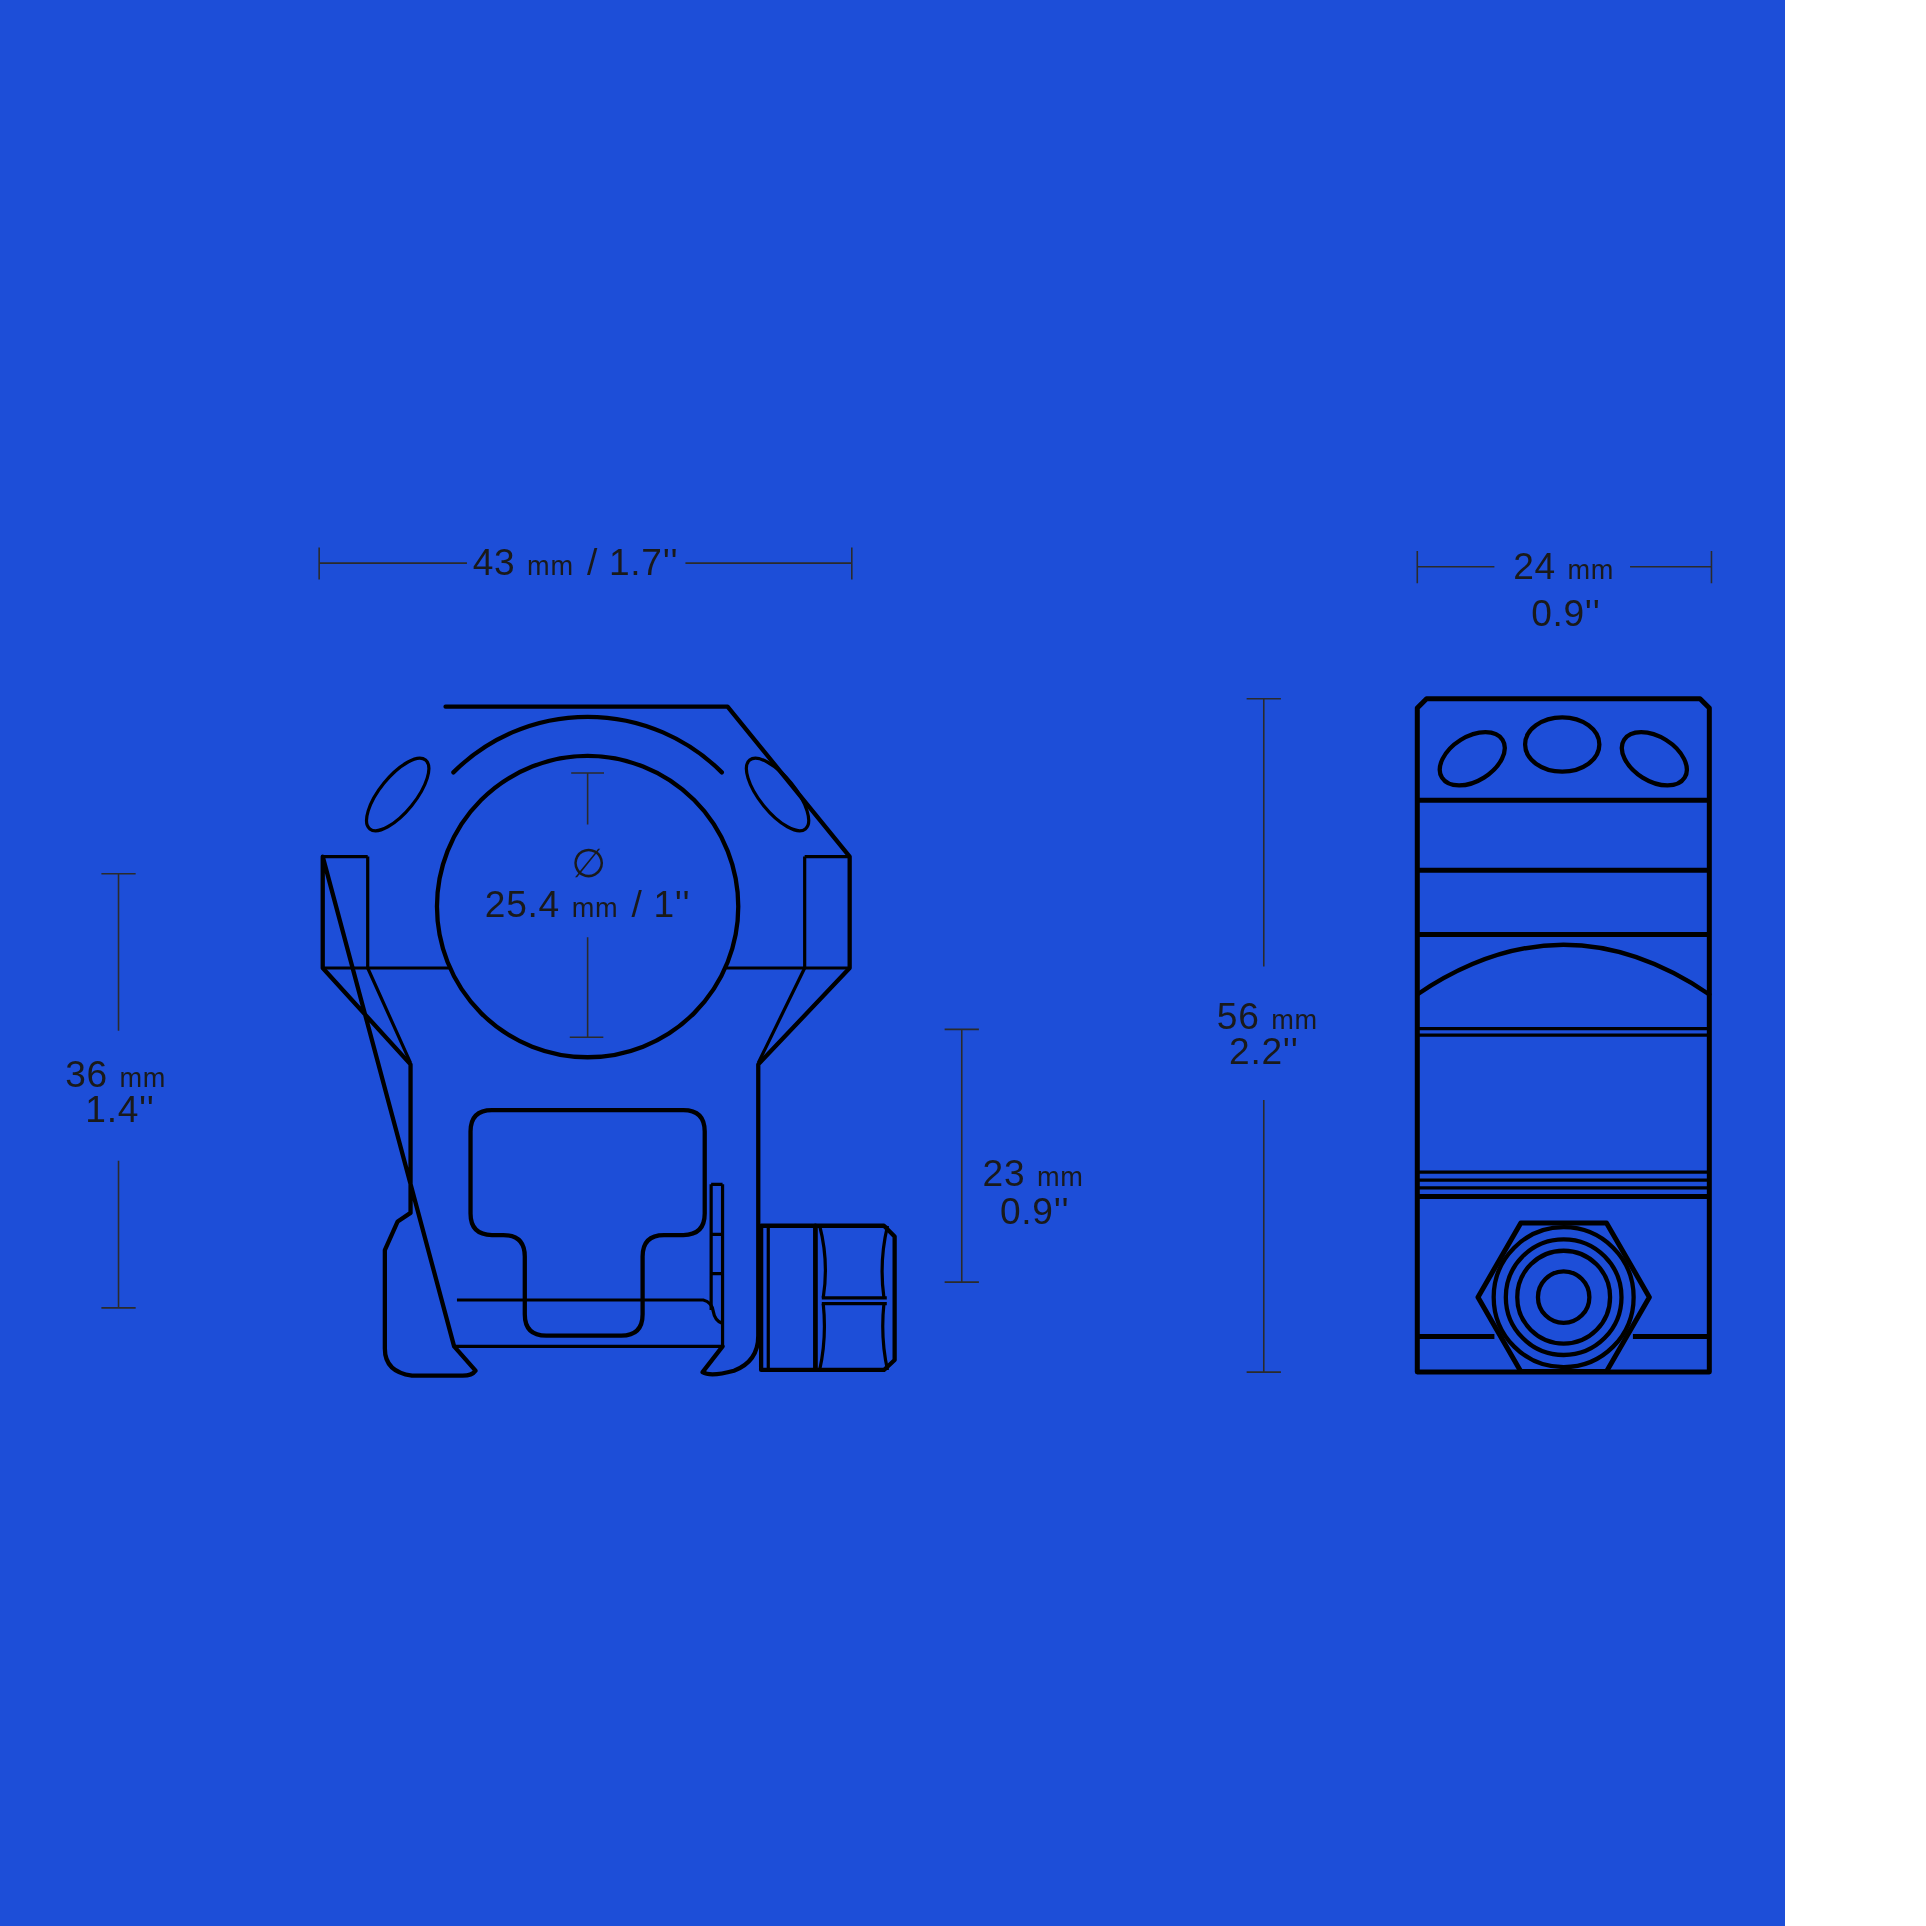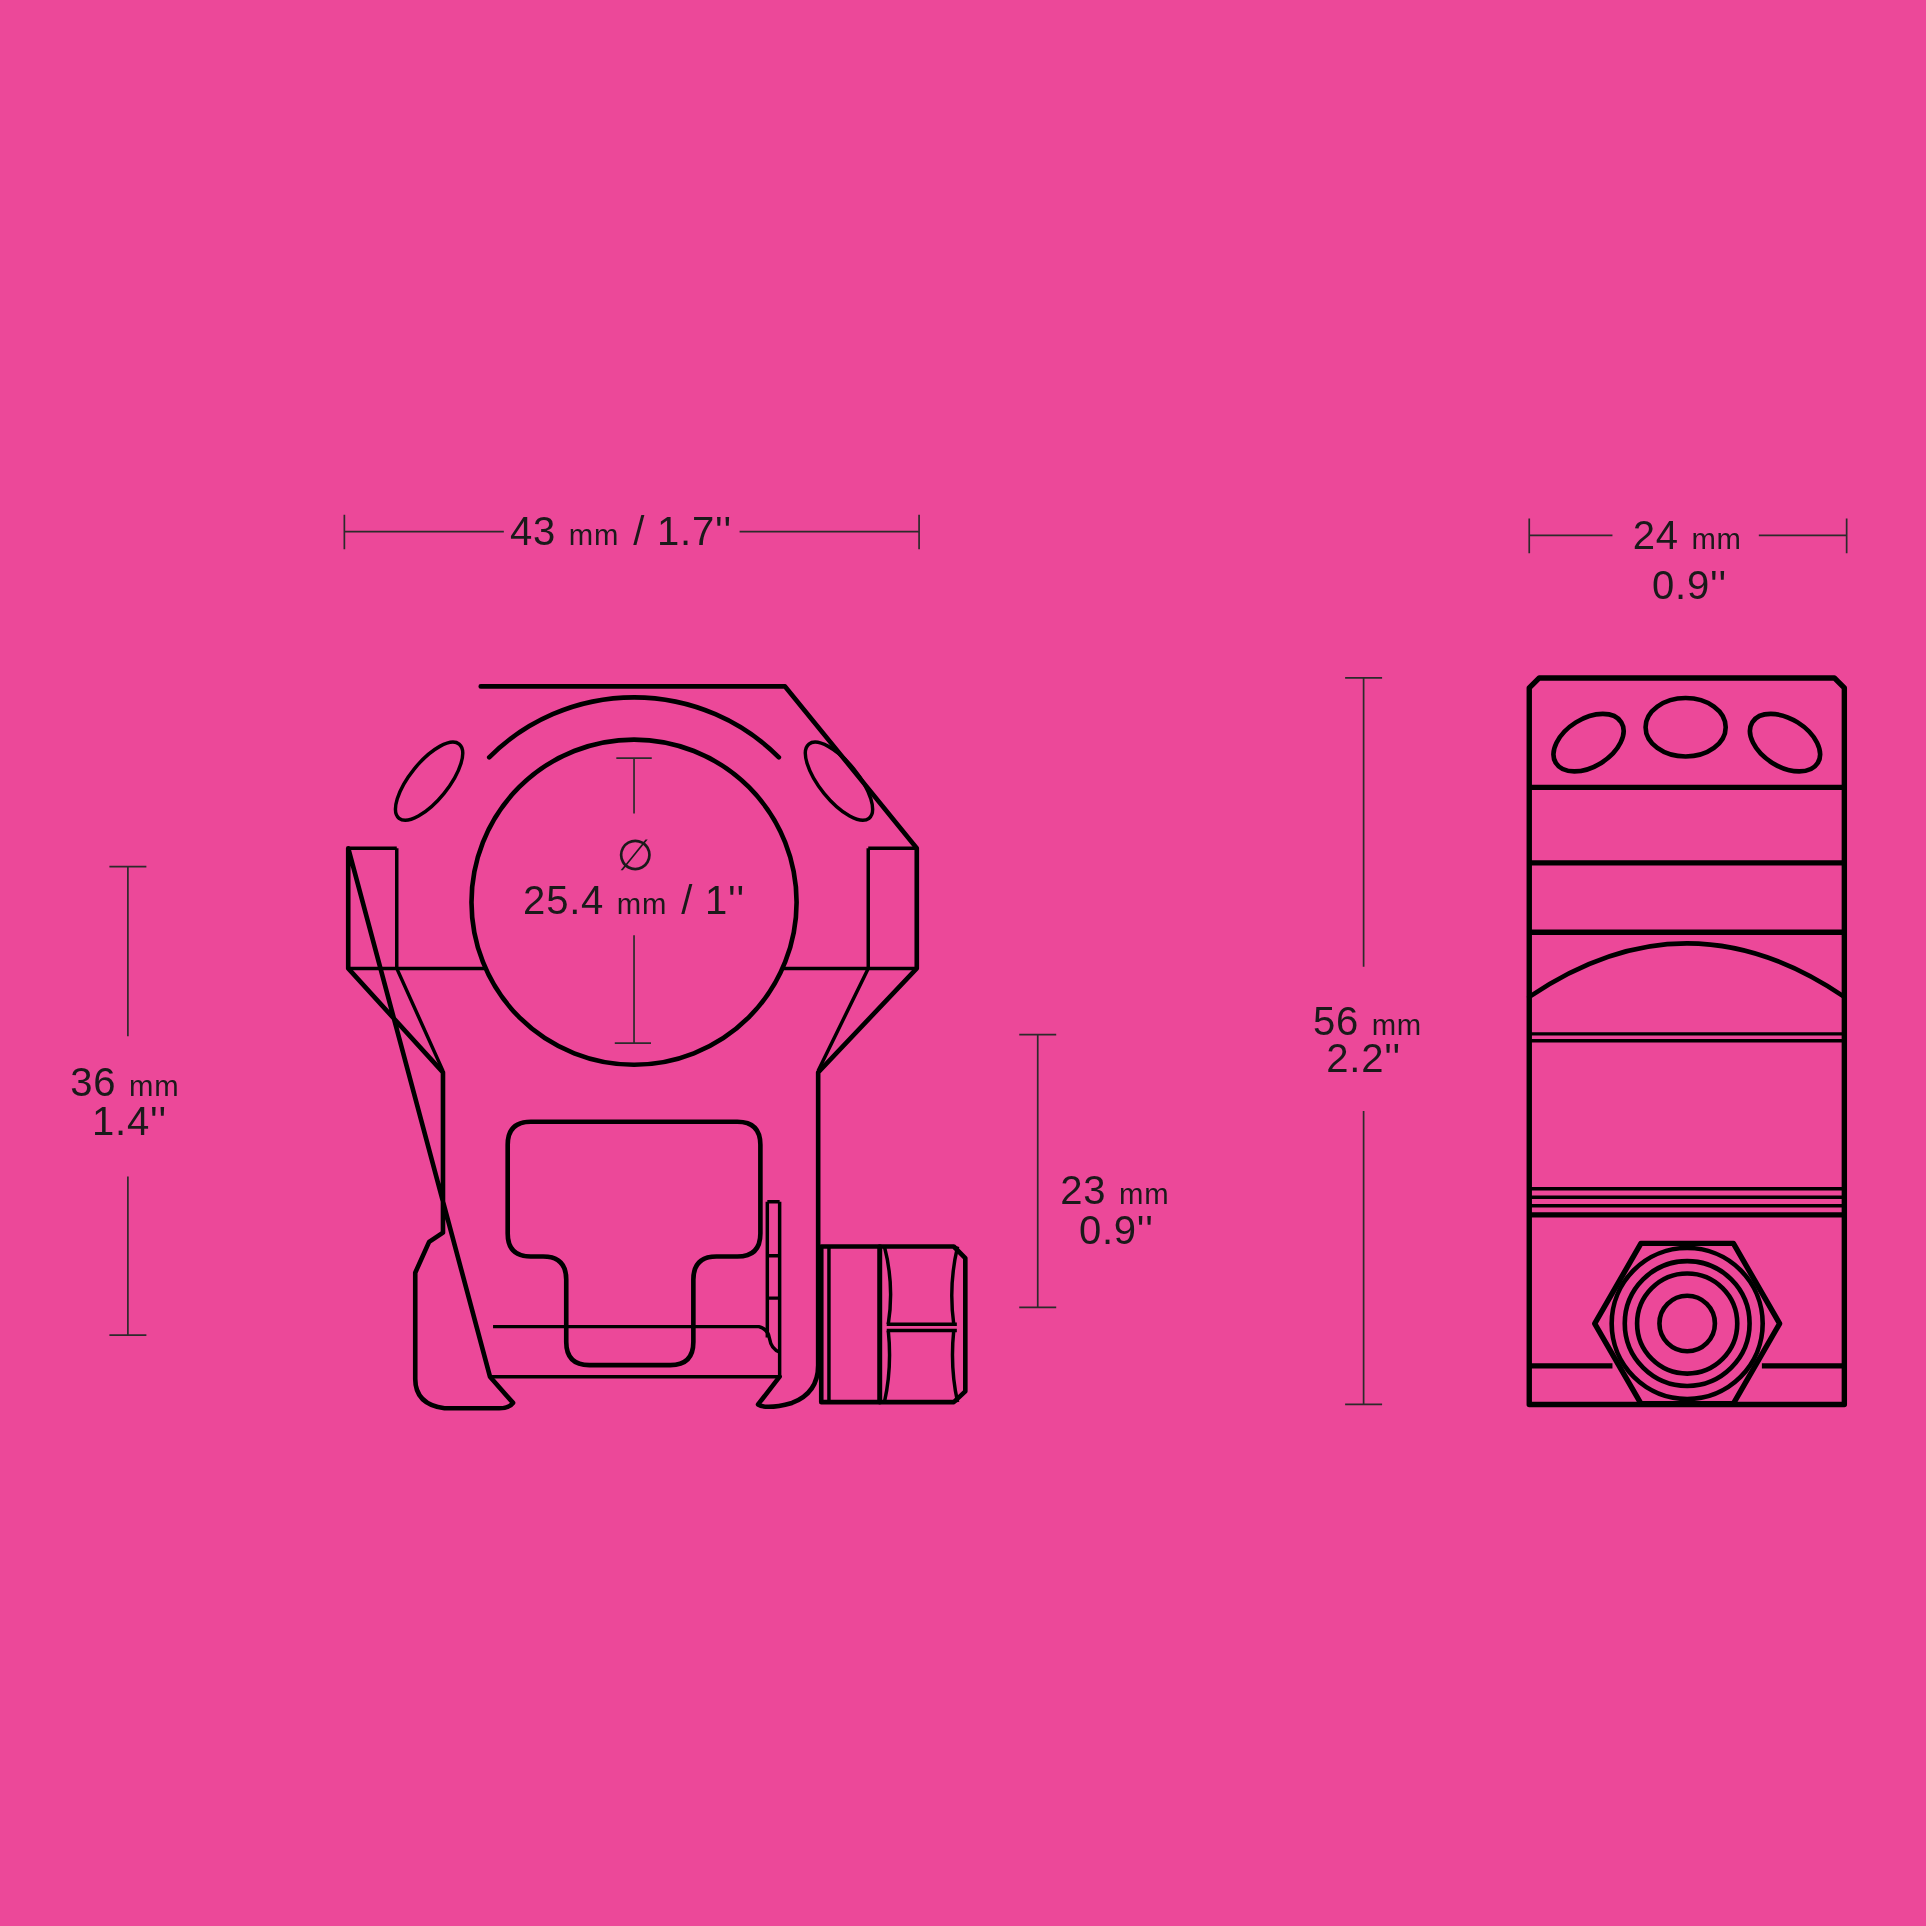--- a/index.html
+++ b/index.html
@@ -2,23 +2,23 @@
 <html style="font-size:12.3px"><head>
 <meta charset="utf-8">
 <style>
   html, body {
     margin: 0;
     padding: 0;
     background: #ffffff;
   }
   .page {
     position: relative;
-    width: 1926px;
+    width: 1785px;
     height: 1926px;
-    background: #ec4899;
+    background: #1d4ed8;
     overflow: hidden;
   }
   svg.drawing {
     position: absolute;
     inset: 0;
     width: 100%;
     height: 100%;
   }
   
   .ol  { fill: none; stroke: #000000; stroke-width: 6; stroke-linejoin: round; stroke-linecap: round; }

